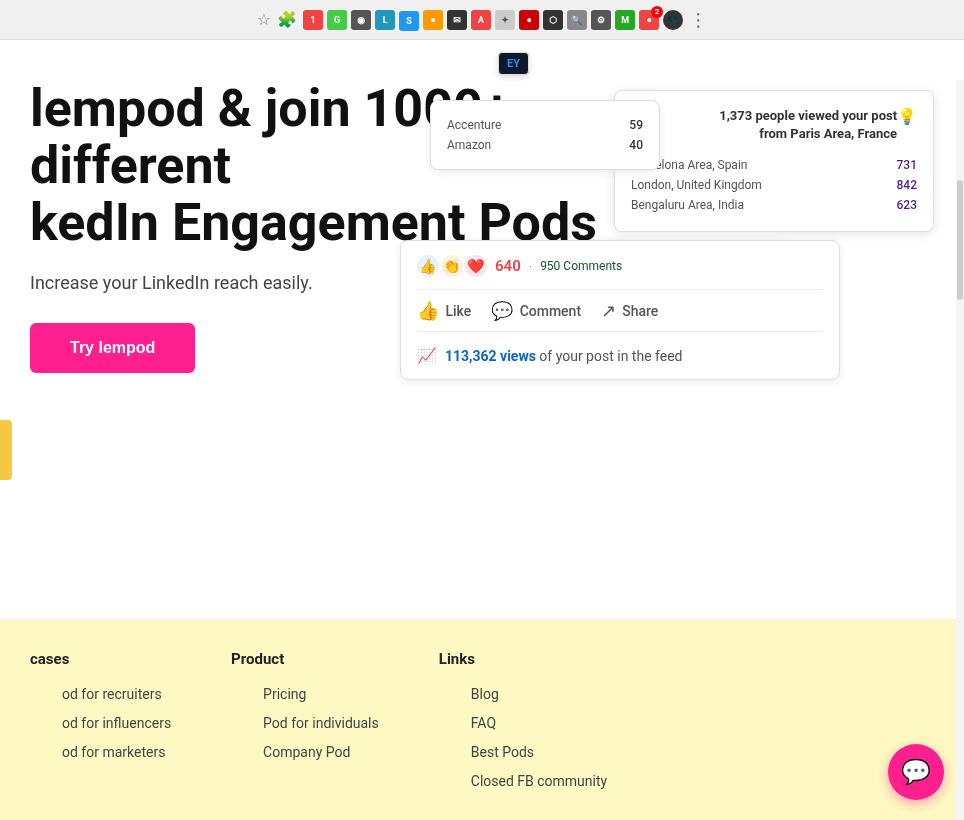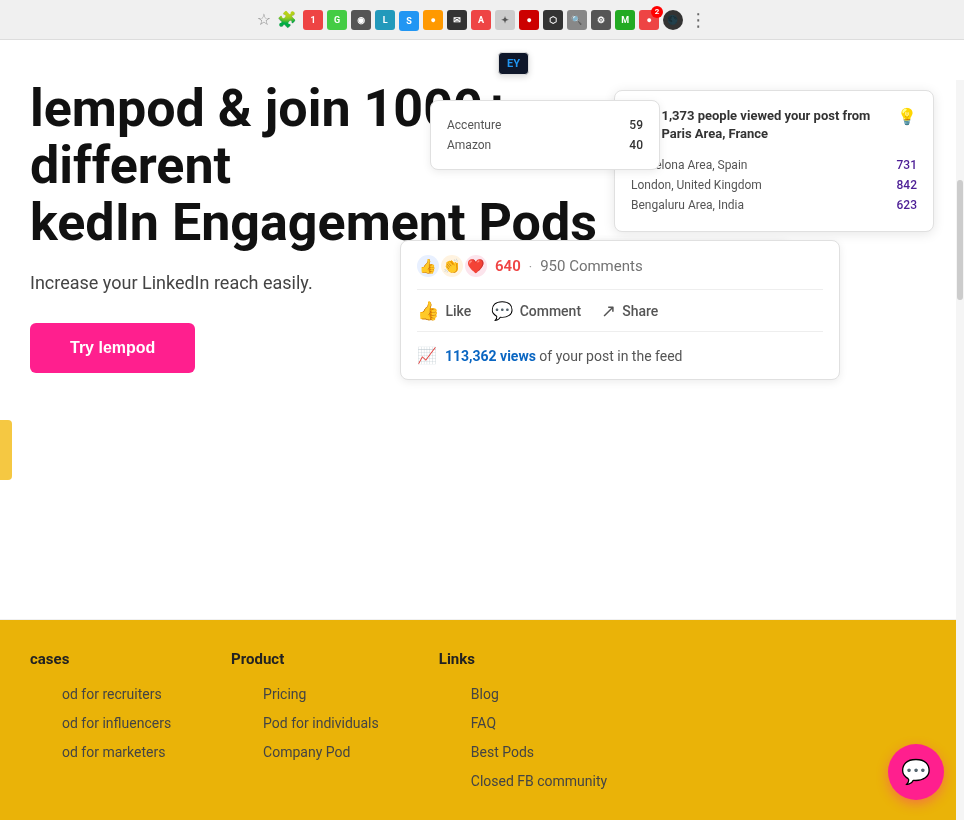--- a/index.html
+++ b/index.html
@@ -138,22 +138,23 @@
     }
     .analytics-icon {
       font-size: 18px;
       margin-right: 8px;
       color: #888;
     }
     .analytics-title {
       font-size: 12px;
       color: #666;
       line-height: 1.4;
-      text-align: left;
+      text-align: right;
       flex: 1;
+      margin-left: 41px;
     }
     .analytics-title strong {
       font-size: 13px;
       color: #333;
     }
     .analytics-bulb {
       font-size: 16px;
       color: #f5c842;
     }
 
@@ -260,22 +261,22 @@
     .engagement-count {
       font-size: 15px;
       font-weight: 600;
       color: #ef4444;
     }
     .engagement-separator {
       color: #999;
       font-size: 13px;
     }
     .engagement-comments {
-      font-size: 15px;
-      color: #737373;
+      font-size: 12px;
+      color: #14532d;
     }
 
     .action-buttons {
       display: flex;
       gap: 20px;
       padding: 10px 0;
       border-top: 1px solid #eee;
       border-bottom: 1px solid #eee;
       margin-bottom: 10px;
     }
@@ -322,21 +323,21 @@
       background: #f5c842;
       border-radius: 0 4px 4px 0;
     }
 
     
     .footer-section {
       position: absolute;
       bottom: 0;
       left: 0;
       right: 0;
-      background: #eab308;
+      background: #fef9c3;
       padding: 30px 30px 20px 30px;
       border-top: 1px solid #f0f0f0;
     }
     .footer-grid {
       display: flex;
       gap: 60px;
     }
     .footer-col h3 {
       font-size: 15px;
       font-weight: 700;

